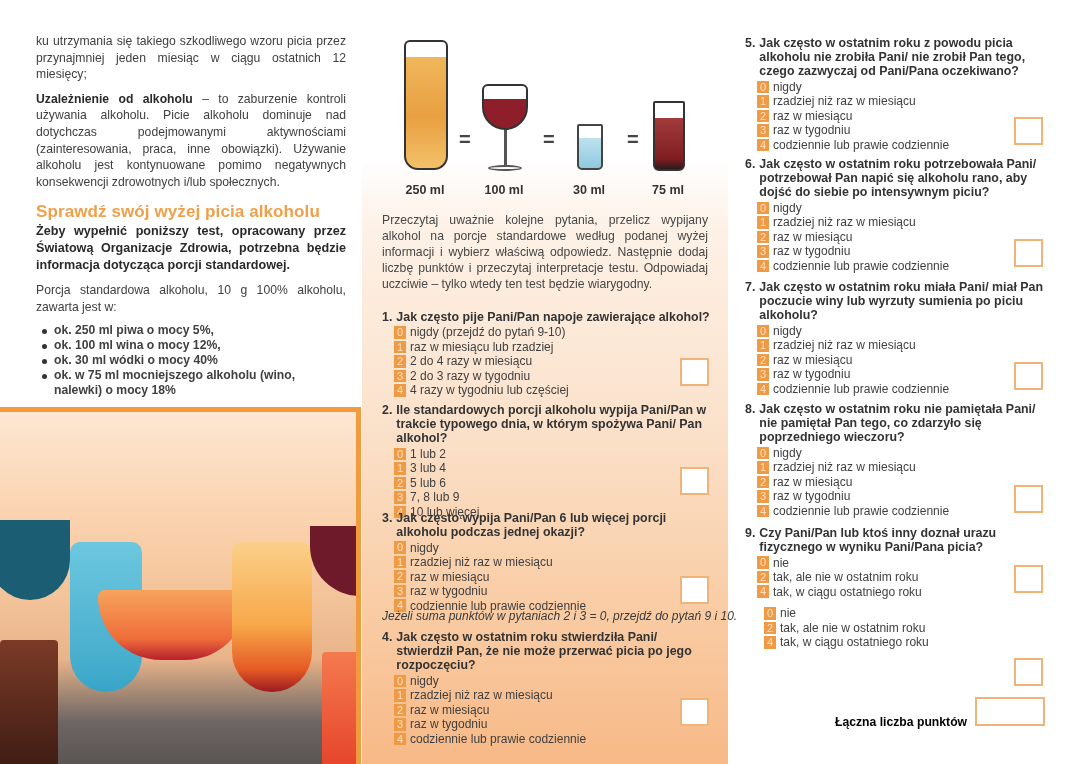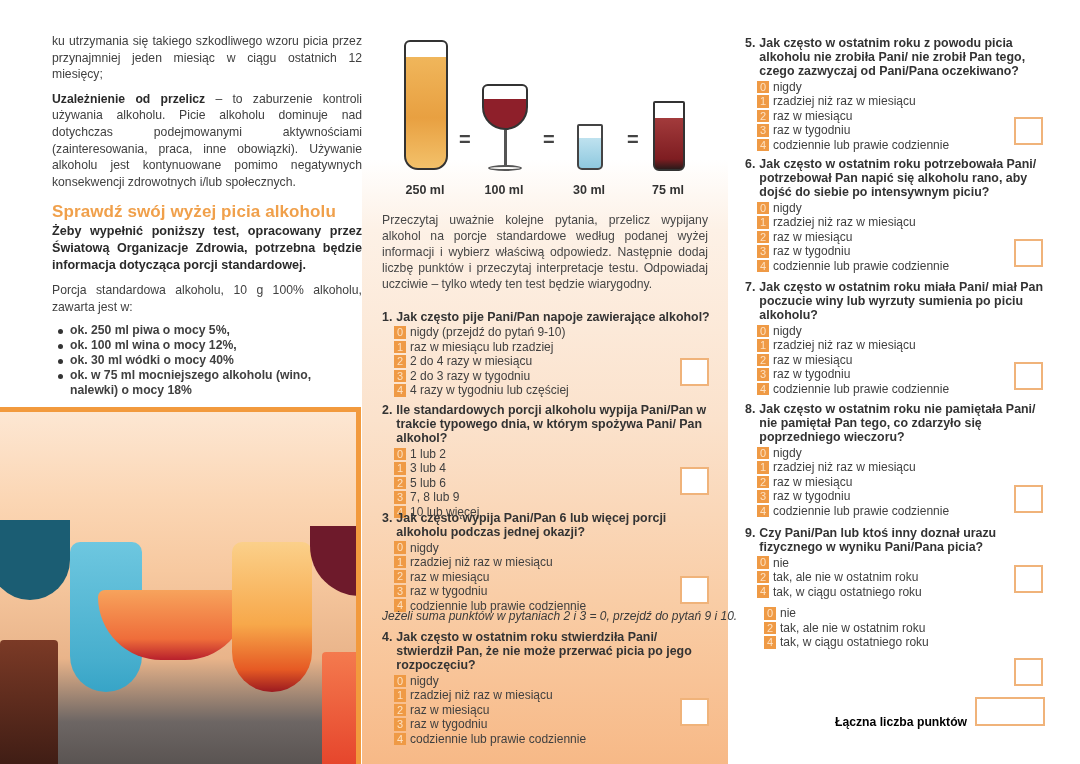--- a/index.html
+++ b/index.html
@@ -5,21 +5,21 @@
   * { box-sizing: border-box; margin: 0; padding: 0; }
   html, body { width: 1080px; height: 764px; overflow: hidden; background: #ffffff; }
   body { font-family: "Liberation Sans", sans-serif; color: #3a3a3a; position: relative; }
 
   .col-left { position: absolute; left: 0; top: 0; width: 362px; height: 764px; background: #fff; }
   .col-mid { position: absolute; left: 362px; top: 0; width: 366px; height: 764px;
     background: linear-gradient(to bottom, #ffffff 0px, #ffffff 160px, #fdf1e6 230px, #fbe2cc 420px, #f9cda6 600px, #f7b987 764px); }
   .col-right { position: absolute; left: 728px; top: 0; width: 352px; height: 764px; background: #fff; }
 
   
-  .left-text { position: absolute; left: 52px; top: 33px; width: 310px; font-size: 12.2px; line-height: 16.6px; color: #404040; text-align: justify; }
+  .left-text { position: absolute; left: 36px; top: 33px; width: 310px; font-size: 12.2px; line-height: 16.6px; color: #404040; text-align: justify; }
   .left-text p { margin-bottom: 8px; }
   .left-text b { color: #2a2a2a; font-weight: bold; }
   .heading-orange { color: #f0a04b; font-size: 17px; font-weight: bold; margin-top: 14px; margin-bottom: 2px; text-align: left; letter-spacing: 0.1px; }
   .intro-bold { font-weight: bold; color: #2a2a2a; font-size: 12.6px; line-height: 17px; margin-bottom: 8px; }
   .bullets { list-style: none; margin-left: 4px; text-align: left; }
   .bullets li { position: relative; padding-left: 14px; line-height: 15px; font-weight: bold; }
   .bullets li::before { content: ""; position: absolute; left: 2px; top: 6px; width: 5px; height: 5px; border-radius: 50%; background: #333; }
 
   .photo-frame { position: absolute; left: 0; top: 407px; width: 361px; height: 357px; border: 5px solid #f29a3d; border-left: none; border-bottom: none; overflow: hidden;
     background: linear-gradient(to bottom, #fde7d3 0%, #fbd6b4 25%, #f7c9a0 45%, #e9b48a 70%, #6d6664 88%, #5a5452 100%); }
@@ -51,21 +51,21 @@
 
   .total-label { position: absolute; left: 835px; top: 715px; font-weight: bold; font-size: 12.2px; color: #000000; }
   .total-box { position: absolute; left: 975px; top: 697px; width: 70px; height: 29px; border: 2px solid #f0b37a; background: #fff; }
 </style>
 </head>
 <body>
 
 <div class="col-left">
   <div class="left-text">
     <p>ku utrzymania się takiego szkodliwego wzoru picia przez przynajmniej jeden miesiąc w ciągu ostatnich 12 miesięcy;</p>
-    <p><b>Uzależnienie od przelicz</b><span> – to zaburzenie kontroli używania alkoholu. Picie alkoholu dominuje nad dotychczas podejmowanymi aktywnościami (zainteresowania, praca, inne obowiązki). Używanie alkoholu jest kontynuowane pomimo negatywnych konsekwencji zdrowotnych i/lub społecznych.</span></p>
+    <p><b>Uzależnienie od alkoholu</b><span> – to zaburzenie kontroli używania alkoholu. Picie alkoholu dominuje nad dotychczas podejmowanymi aktywnościami (zainteresowania, praca, inne obowiązki). Używanie alkoholu jest kontynuowane pomimo negatywnych konsekwencji zdrowotnych i/lub społecznych.</span></p>
     <div class="heading-orange">Sprawdź swój wyżej picia alkoholu</div>
     <div class="intro-bold">Żeby wypełnić poniższy test, opracowany przez Światową Organizacje Zdrowia, potrzebna będzie informacja dotycząca porcji standardowej.</div>
     <p>Porcja standardowa alkoholu, 10 g 100% alkoholu, zawarta jest w:</p>
     <ul class="bullets">
       <li>ok. 250 ml piwa o mocy 5%,</li>
       <li>ok. 100 ml wina o mocy 12%,</li>
       <li>ok. 30 ml wódki o mocy 40%</li>
       <li>ok. w 75 ml mocniejszego alkoholu (wino, nalewki) o mocy 18%</li>
     </ul>
   </div>

